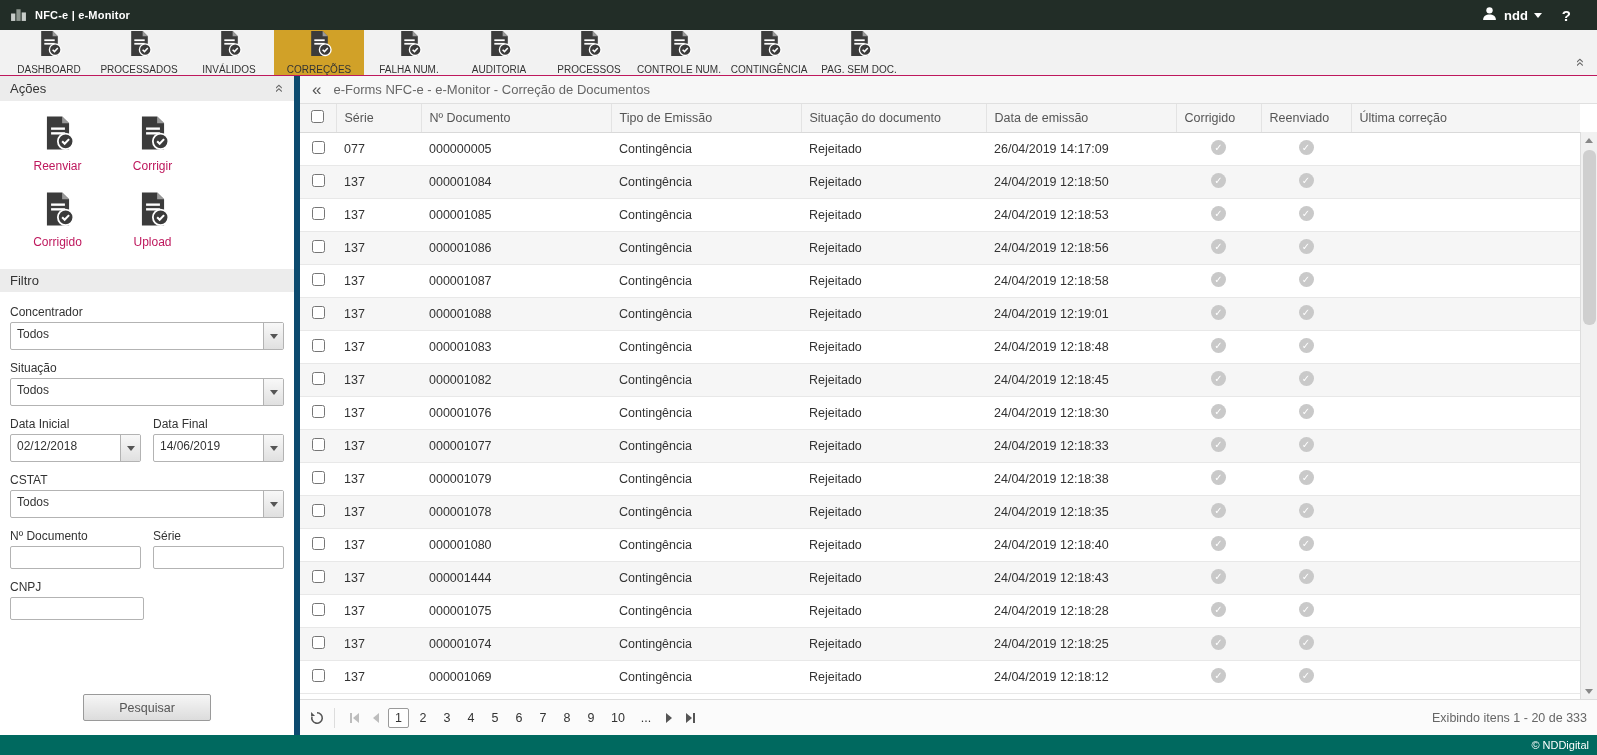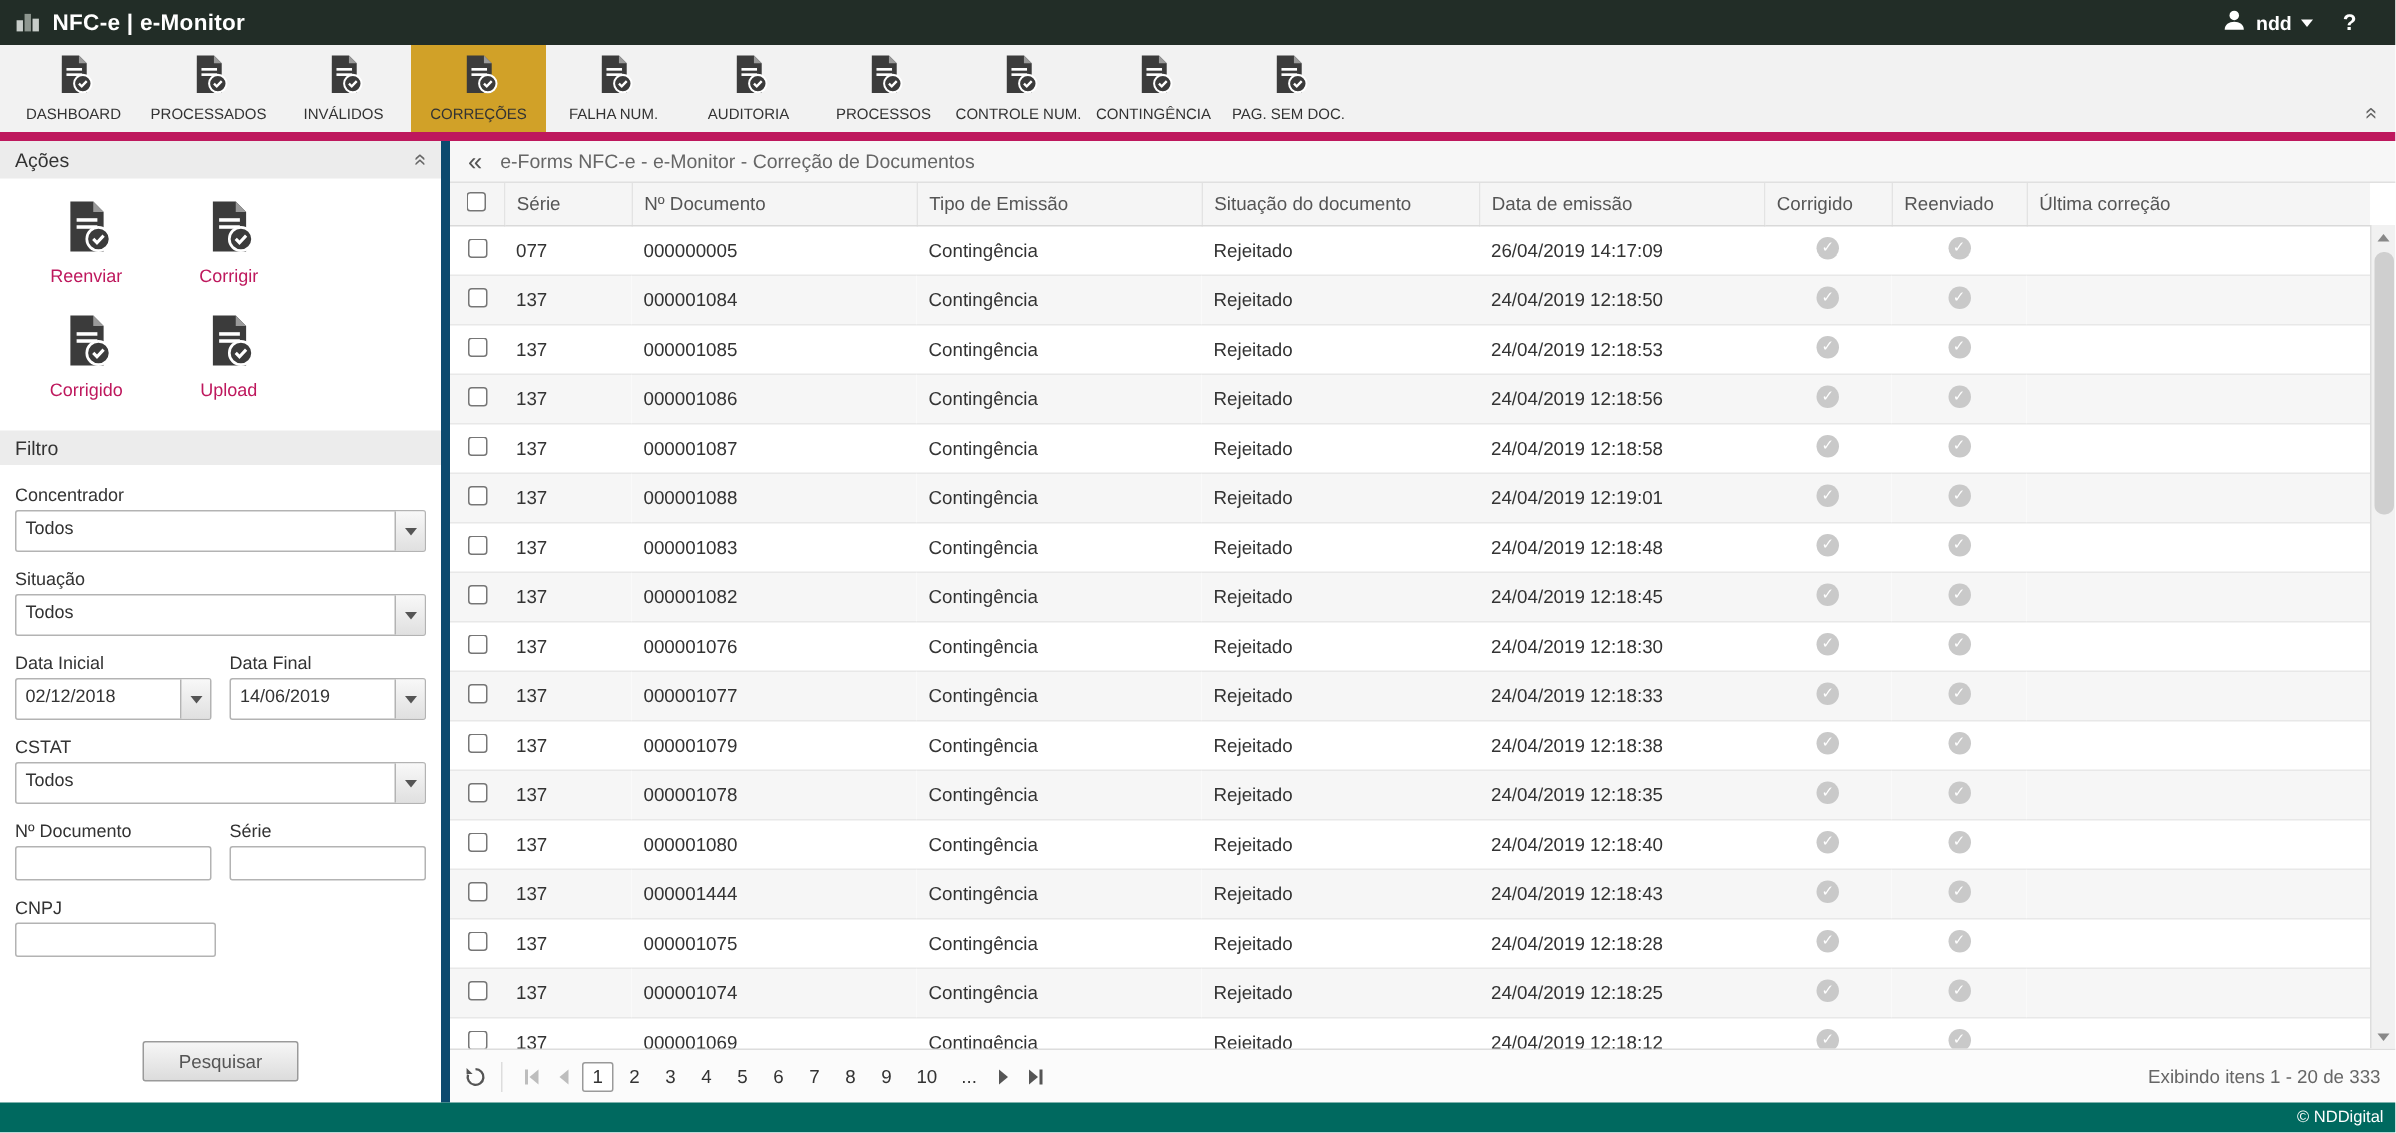--- a/index.html
+++ b/index.html
@@ -3,29 +3,29 @@
 <meta charset="utf-8">
 <style>
   * { box-sizing: border-box; margin: 0; padding: 0; }
   html, body { width: 1597px; height: 755px; overflow: hidden; background: #fff;
     font-family: "Liberation Sans", sans-serif; font-size: 13px; color: #333; }
   body { display: flex; flex-direction: column; }
 
   
   .topbar { height: 30px; background: var(--header-bg, #222d27); color: #fff;
     display: flex; align-items: center; padding: 0 10px; gap: 8px; flex: none; }
-  .app-title { font-size: 15px; font-weight: bold; letter-spacing: .2px; }
+  .app-title { font-size: 11px; font-weight: bold; letter-spacing: .2px; }
   .top-right { margin-left: auto; display: flex; align-items: center; gap: 20px; }
   .user-menu { display: flex; align-items: center; gap: 6px; font-weight: bold; font-size: 13px; cursor: pointer; }
   .caret-down { width: 0; height: 0; border-left: 4px solid transparent; border-right: 4px solid transparent;
     border-top: 5px solid #fff; display: inline-block; }
   .help { font-size: 15px; font-weight: bold; cursor: pointer; margin-right: 16px; }
 
   
-  .toolbar { height: 64px; background: #f2f2f2; border-bottom: 6px solid #be185d;
+  .toolbar { height: 46px; background: #f2f2f2; border-bottom: 1px solid #be185d;
     display: flex; align-items: stretch; padding-left: 4px; flex: none; }
   .tb-item { width: 90px; display: flex; flex-direction: column; align-items: center;
     justify-content: center; gap: 5px; font-size: 10px; color: #333; cursor: pointer; }
   .tb-item.active { background: var(--accent, #d1a128); }
   .tb-label { white-space: nowrap; }
   .tb-collapse { margin-left: auto; align-self: flex-end; padding: 2px 12px 4px; cursor: pointer; }
   .chev-up { display: inline-block; transform: rotate(90deg); font-size: 15px; color: #666; }
 
   
   .content { flex: 1; min-height: 0; display: flex; }
@@ -44,21 +44,21 @@
     background: #fff; align-items: stretch; cursor: pointer; }
   .combo-value { flex: 1; padding: 4px 6px; font-size: 12px; color: #333; white-space: nowrap; overflow: hidden; }
   .combo-btn { width: 20px; background: linear-gradient(#f8f8f8, #e0e0e0); border-left: 1px solid #b3b3b3;
     display: flex; align-items: center; justify-content: center; }
   .combo-btn .caret-down { border-top-color: #555; }
   .row2 { display: flex; gap: 12px; }
   .row2 .col { flex: 1; min-width: 0; }
   .txt { width: 100%; height: 23px; border: 1px solid #b3b3b3; border-radius: 2px; padding: 2px 6px;
     font-size: 12px; font-family: inherit; color: #333; }
   .half { width: 134px; }
-  .search-btn { margin: auto auto 14px; width: 104px; height: 27px; flex: none;
+  .search-btn { margin: auto auto 14px; width: 128px; height: 27px; flex: none;
     background: linear-gradient(#f6f6f6, #dcdcdc); border: 1px solid #9a9a9a; border-radius: 2px;
     color: #555; font-size: 12.5px; font-family: inherit; cursor: pointer; }
 
   
   .main { flex: 1; min-width: 0; display: flex; flex-direction: column; background: #fff; }
   .breadcrumb { height: 28px; flex: none; display: flex; align-items: center; gap: 12px;
     padding: 0 12px; font-size: 13px; color: #666; background: #f7f7f7; border-bottom: 1px solid #e0e0e0; }
   .bc-collapse { font-size: 17px; color: #555; cursor: pointer; line-height: 1; }
 
   .table-wrap { flex: 1; min-height: 0; overflow: hidden; position: relative; }

